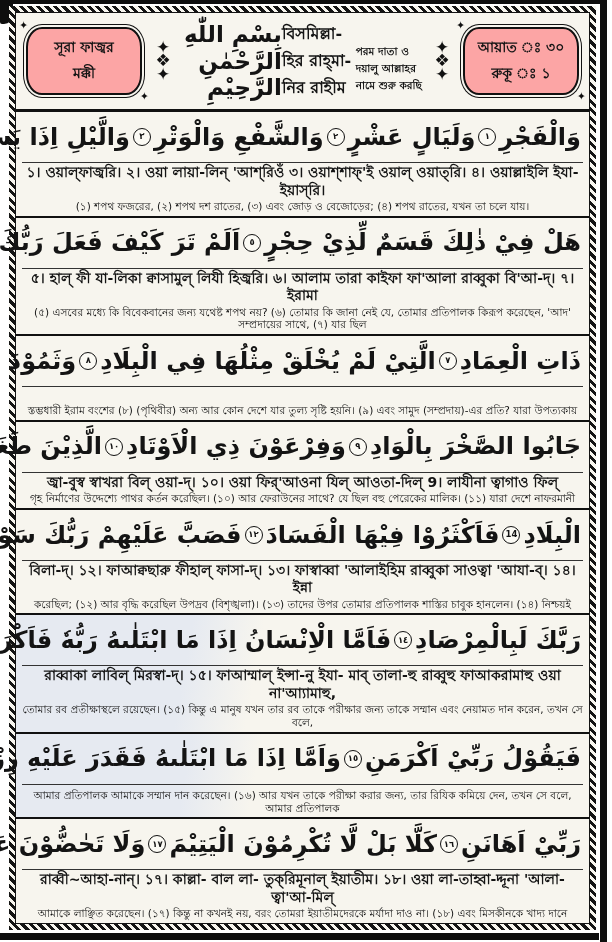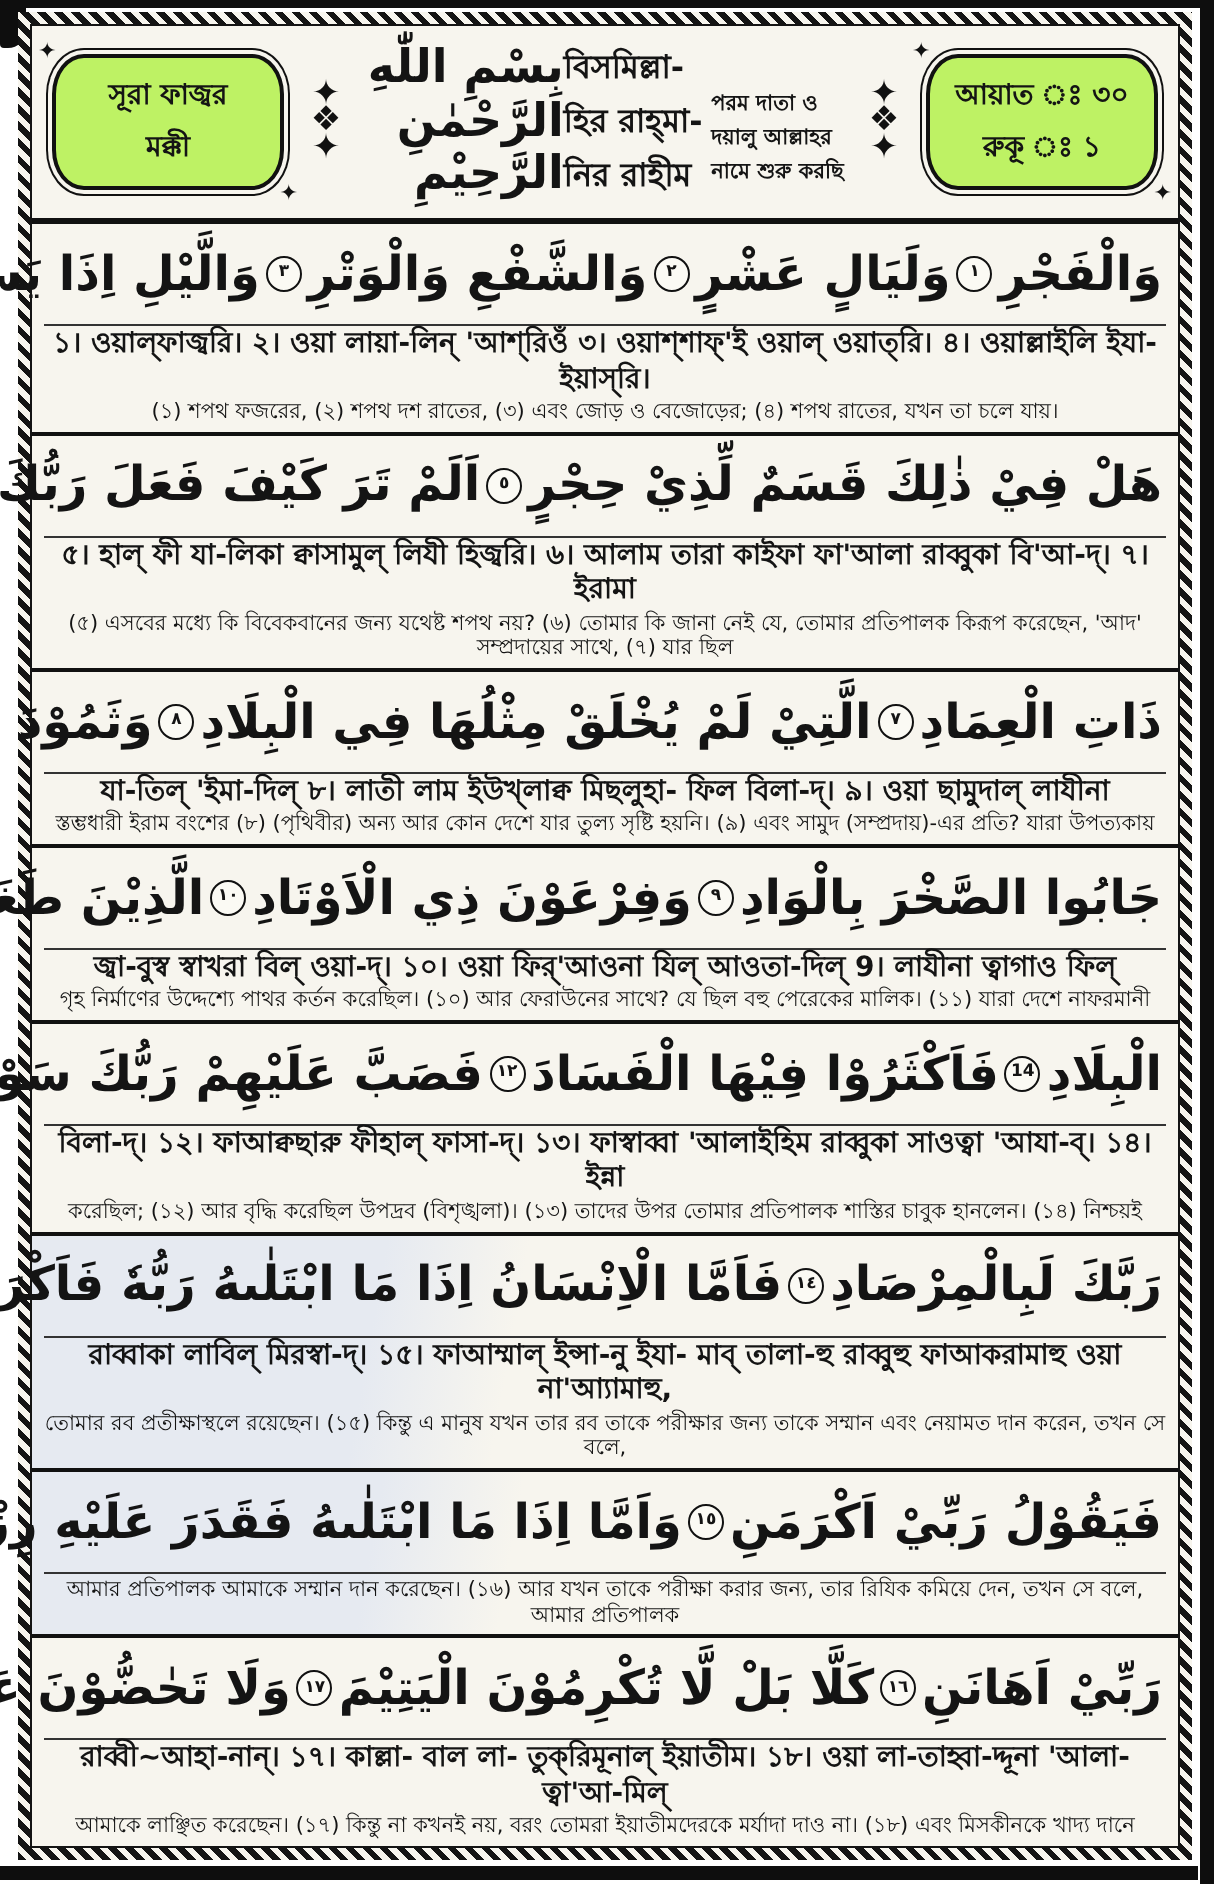--- a/index.html
+++ b/index.html
@@ -28,21 +28,21 @@
   
   .header{
     height:90px;flex:0 0 90px;display:flex;align-items:center;
     border-bottom:3px solid #111;padding:3px 4px;gap:2px;
     background:#f7f5ee;
   }
   .cartouche{
     flex:0 0 112px;height:64px;display:flex;flex-direction:column;align-items:center;justify-content:center;
     border:2px solid #111;border-radius:16px 16px 16px 16px / 20px 20px 20px 20px;
     box-shadow:0 0 0 2px #f7f5ee,0 0 0 3px #111;
-    background:#bef264;position:relative;margin:0 6px;
+    background:#fca5a5;position:relative;margin:0 6px;
   }
   .cartouche::before,.cartouche::after{
     content:"✦";position:absolute;font-size:11px;color:#111;line-height:1;
   }
   .cartouche::before{top:-9px;left:-9px;}
   .cartouche::after{bottom:-9px;right:-9px;}
   .cartouche .l1{font-size:14px;font-weight:bold;}
   .cartouche .l2{font-size:14px;font-weight:bold;margin-top:2px;}
   .ornament{flex:0 0 26px;display:flex;flex-direction:column;align-items:center;justify-content:center;color:#111;line-height:.78;}
   .ornament::before{content:"✦\A❖\A✦";white-space:pre;font-size:17px;text-align:center;}
@@ -125,21 +125,20 @@
           <div class="translation-line">(৫) এসবের মধ্যে কি বিবেকবানের জন্য যথেষ্ট শপথ নয়? (৬) তোমার কি জানা নেই যে, তোমার প্রতিপালক কিরূপ করেছেন, 'আদ' সম্প্রদায়ের সাথে, (৭) যার ছিল</div>
         </section>
         <section class="verse-block">
           <div class="arabic-line">
             <span class="aseg">ذَاتِ الْعِمَادِ</span>
             <span class="ayah-marker">٧</span>
             <span class="aseg">الَّتِيْ لَمْ يُخْلَقْ مِثْلُهَا فِي الْبِلَادِ</span>
             <span class="ayah-marker">٨</span>
             <span class="aseg">وَثَمُوْدَ الَّذِيْنَ</span>
           </div>
-          <div class="translit-line">যা-তিল্ 'ইমা-দিল্ ৮। লাতী লাম ইউখ্‌লাক্ব মিছলুহা- ফিল বিলা-দ্। ৯। ওয়া ছামুদাল্ লাযীনা</div>
           <div class="translation-line">স্তম্ভধারী ইরাম বংশের (৮) (পৃথিবীর) অন্য আর কোন দেশে যার তুল্য সৃষ্টি হয়নি। (৯) এবং সামুদ (সম্প্রদায়)-এর প্রতি? যারা উপত্যকায়</div>
         </section>
         <section class="verse-block">
           <div class="arabic-line">
             <span class="aseg">جَابُوا الصَّخْرَ بِالْوَادِ</span>
             <span class="ayah-marker">٩</span>
             <span class="aseg">وَفِرْعَوْنَ ذِي الْاَوْتَادِ</span>
             <span class="ayah-marker">١٠</span>
             <span class="aseg">الَّذِيْنَ طَغَوْا فِي</span>
           </div>

